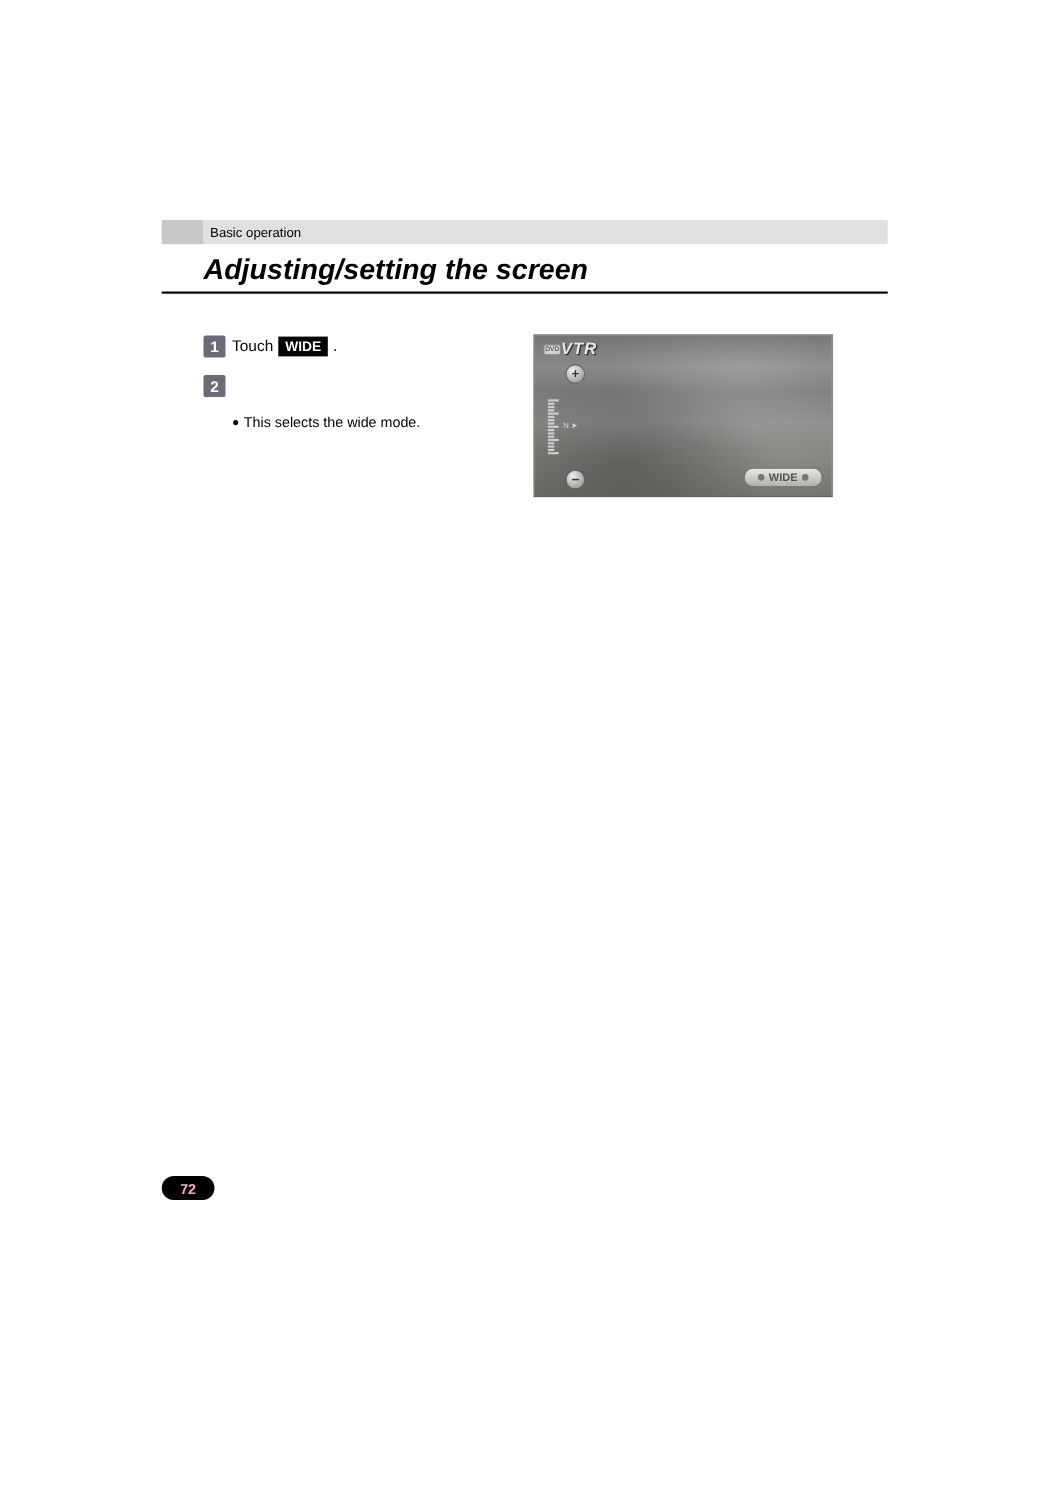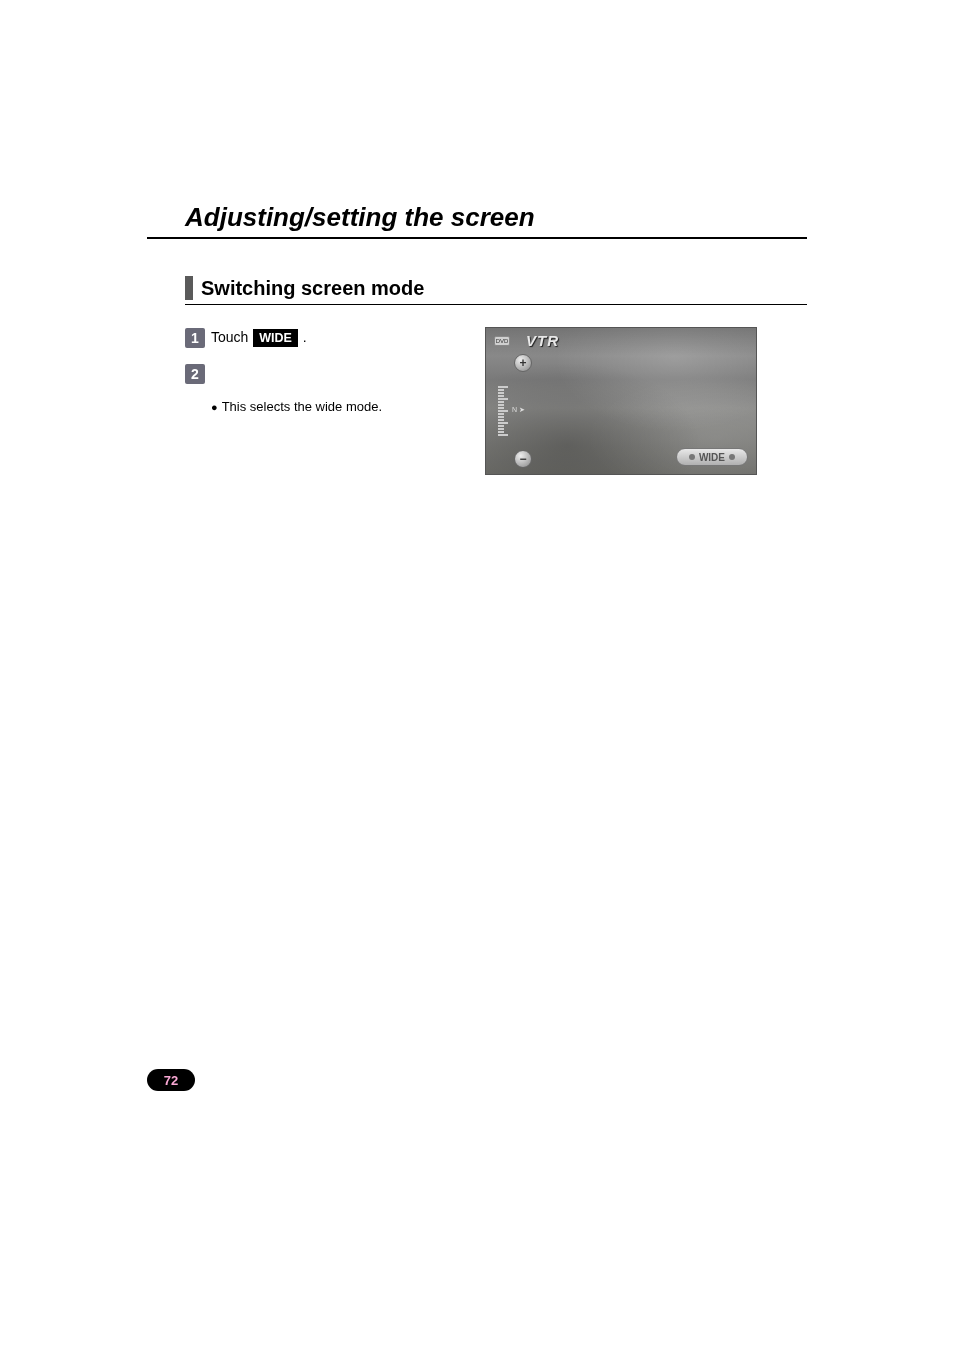--- a/index.html
+++ b/index.html
@@ -127,21 +127,21 @@
       right: 0;
       height: 28px;
       background: linear-gradient(180deg, rgba(0,0,0,0.25), rgba(0,0,0,0));
     }
     .vtr-badge {
       position: absolute;
       top: 4px;
       left: 8px;
       display: flex;
       align-items: center;
-      gap: 16px;
+      gap: 0;
     }
     .vtr-icon {
       width: 16px;
       height: 10px;
       background: #d0d0d0;
       border-radius: 2px;
       border: 1px solid #888;
       font-size: 6px;
       color:#333;
       display:flex;
@@ -237,27 +237,27 @@
       justify-content: center;
       font-size: 13px;
       font-weight: bold;
     }
   </style>
 </head>
 <body>
 
 <div class="page">
 
+  <div class="section-label-bar">
+    <div class="accent-stub"></div>
+    <div class="section-label">Basic operation</div>
+  </div>
 
   <h1 class="page-title">Adjusting/setting the screen</h1>
 
-  <div class="subsection">
-    <div class="sub-bar"></div>
-    <div class="subsection-title">Switching screen mode</div>
-  </div>
 
   <div class="content-row">
 
     <div class="steps-col">
 
       <div class="step">
         <div class="step-num">1</div>
         <div class="step-body">
           <span>Touch </span><span class="btn-label">WIDE</span><span> .</span>
         </div>

